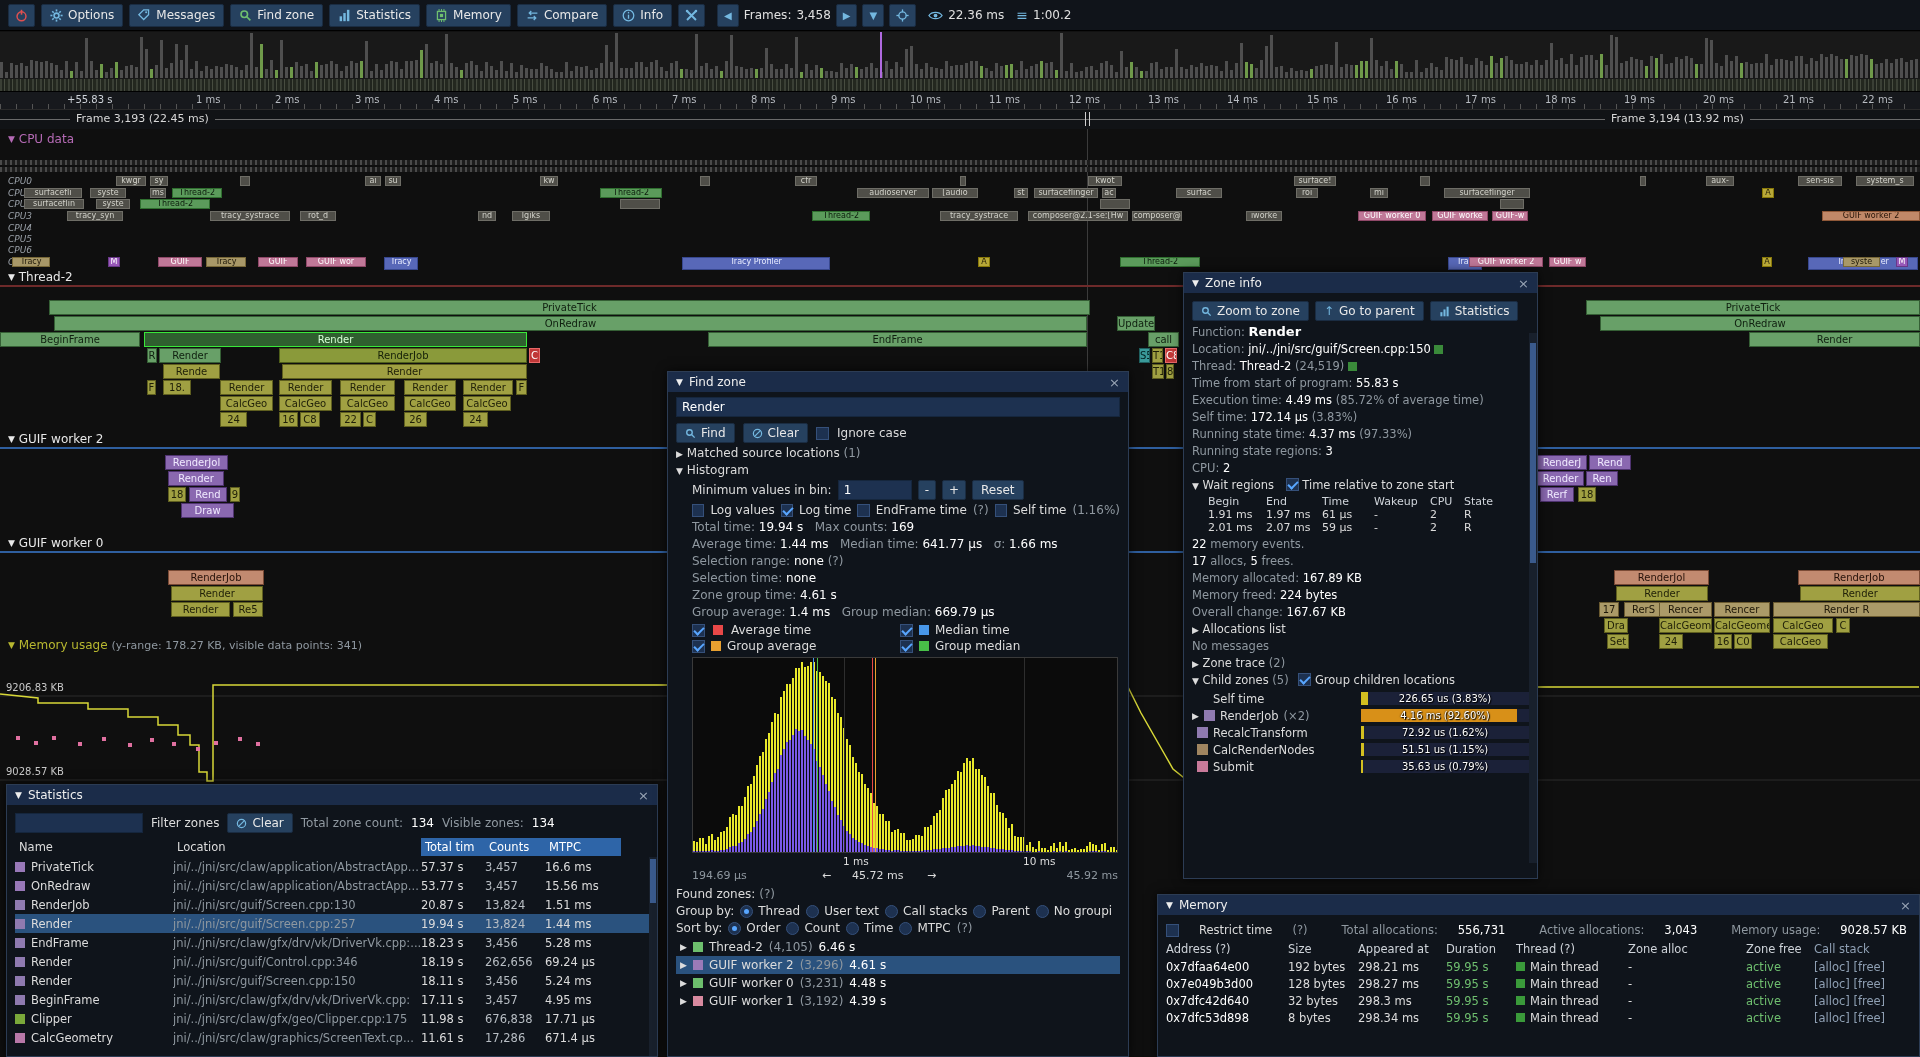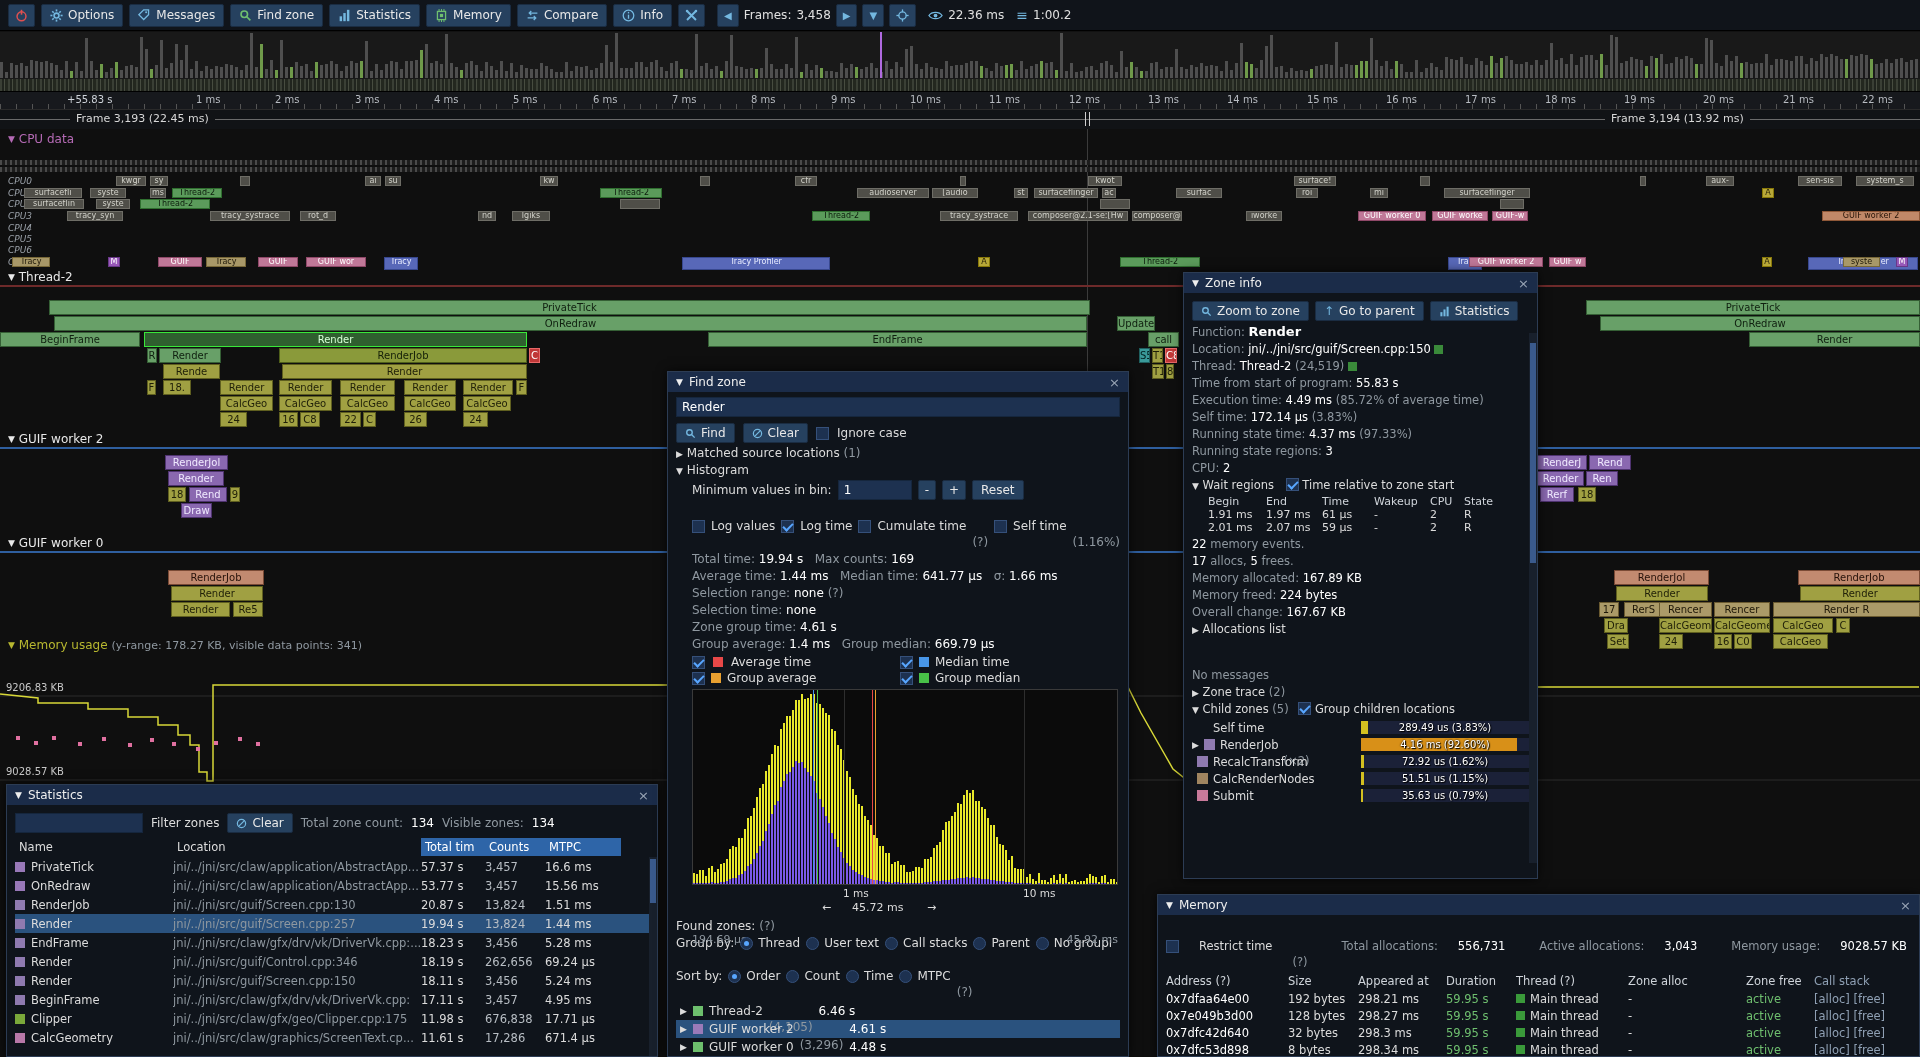--- a/index.html
+++ b/index.html
@@ -72,21 +72,21 @@
   .vsep { position:absolute; width:1px; background:rgba(220,220,220,0.22); }
 
   
   .win { position:absolute; background:#0f141b; border:1px solid #2c3c54; box-shadow:0 0 10px rgba(0,0,0,0.7); overflow:hidden; }
   .win-title { height:20px; background:#1b2c49; display:flex; align-items:center; padding:0 8px; gap:6px; font-size:12px; color:#eee; }
   .win-close { margin-left:auto; color:#9aa6b6; cursor:pointer; font-size:13px; }
   .win-body { padding:5px 8px; position:relative; }
   .line { margin:3px 0; white-space:nowrap; }
   .lbl { color:#8f98a0; }
   .val { color:#fff; }
-  .muted { color:#8f98a0;margin-top:32px; }
+  .muted { color:#8f98a0; }
   .grn { color:#6fbf6f; }
   .btn { display:inline-flex; align-items:center; gap:5px; background:#26415f; border:1px solid #1a2c42; border-radius:2px; padding:2px 8px; color:#e8e8e8; font-size:12px; cursor:pointer; }
   .btn svg { width:11px; height:11px; color:#74b8e0; }
   .input { background:#1d3150; border:1px solid #15263d; color:#fff; font-size:12px; padding:2px 5px; font-family:"DejaVu Sans",sans-serif; }
   .cb { position:relative; display:inline-block; width:13px; height:13px; background:#1d3150; border:1px solid #35507a; vertical-align:-2px; cursor:pointer; }
   .cb.on::after { content:""; position:absolute; left:3px; top:0px; width:4px; height:8px; border:solid #58a6ff; border-width:0 2px 2px 0; transform:rotate(45deg); }
   .radio { position:relative; display:inline-block; width:13px; height:13px; background:#1d3150; border:1px solid #35507a; border-radius:50%; vertical-align:-2px; cursor:pointer; }
   .radio.on::after { content:""; position:absolute; inset:3px; background:#58a6ff; border-radius:50%; }
   .sq { display:inline-block; width:10px; height:10px; vertical-align:-1px; }
   .exp { color:#dcdcdc; font-size:9px; cursor:pointer; }
@@ -786,21 +786,21 @@
         <span class="z p" style="left: 1537px; width: 50px; top: 326px;"><i style="font-style:normal">RenderJ</i></span>
         <span class="z p" style="left: 1589px; width: 42px; top: 326px;"><i style="font-style:normal">Rend</i></span>
         <span class="z p" style="left: 168px; width: 56px; top: 342px;"><i style="font-style:normal">Render</i></span>
         <span class="z p" style="left: 1537px; width: 47px; top: 342px;"><i style="font-style:normal">Render</i></span>
         <span class="z p" style="left: 1586px; width: 32px; top: 342px;"><i style="font-style:normal">Ren</i></span>
         <span class="z y" style="left: 168px; width: 18px; top: 358px;"><i style="font-style:normal">18</i></span>
         <span class="z p" style="left: 189px; width: 38px; top: 358px;"><i style="font-style:normal">Rend</i></span>
         <span class="z y" style="left: 230px; width: 10px; top: 358px;"><i style="font-style:normal">9</i></span>
         <span class="z p" style="left: 1540px; width: 34px; top: 358px;"><i style="font-style:normal">Rerf</i></span>
         <span class="z y" style="left: 1578px; width: 18px; top: 358px;"><i style="font-style:normal">18</i></span>
-        <span class="z p" style="left: 181px; width: 31px; top: 374px;"><i style="font-style:normal">Draw</i></span>
+        <span class="z p" style="left: 181px; width: 53px; top: 374px;"><i style="font-style:normal">Draw</i></span>
         <span class="z s" style="left: 168px; width: 96px; top: 441px;"><i style="font-style:normal">RenderJob</i></span>
         <span class="z s" style="left: 1614px; width: 95px; top: 441px;"><i style="font-style:normal">RenderJol</i></span>
         <span class="z s" style="left: 1798px; width: 122px; top: 441px;"><i style="font-style:normal">RenderJob</i></span>
         <span class="z y" style="left: 171px; width: 92px; top: 457px;"><i style="font-style:normal">Render</i></span>
         <span class="z y" style="left: 1616px; width: 92px; top: 457px;"><i style="font-style:normal">Render</i></span>
         <span class="z y" style="left: 1800px; width: 120px; top: 457px;"><i style="font-style:normal">Render</i></span>
         <span class="z y" style="left: 171px; width: 59px; top: 473px;"><i style="font-style:normal">Render</i></span>
         <span class="z y" style="left: 233px; width: 30px; top: 473px;"><i style="font-style:normal">Re5</i></span>
         <span class="z t" style="left: 1599px; width: 20px; top: 473px;"><i style="font-style:normal">17</i></span>
         <span class="z t" style="left: 1624px; width: 39px; top: 473px;"><i style="font-style:normal">RerS</i></span>
@@ -1005,21 +1005,21 @@
         <span class="btn" style="padding:2px 6px">-</span>
         <span class="btn" style="padding:2px 6px">+</span>
         <span class="btn">Reset</span>
       </div>
       <div class="optrow" style="padding-left:16px">
         <span class="cb"></span>
           <span>Log values</span>
         <span class="cb on"></span>
           <span>Log time</span>
         <span class="cb"></span>
-          <span>Cumulate time</span>
+          <span>EndFrame time</span>
         <span class="muted">(?)</span>
         <span class="cb"></span>
           <span>Self time</span>
         <span class="muted">(1.16%)</span>
       </div>
       <div class="line" style="padding-left:16px">
         <span class="lbl">Total time:</span> <span class="val">19.94 s</span>&nbsp;&nbsp;
         <span class="lbl">Max counts:</span> <span class="val">169</span>
       </div>
       <div class="line" style="padding-left:16px">
@@ -1697,21 +1697,21 @@
       </div>
       <div>
 
           <div class="child-row">
             <span class="exp"></span>
             <span class="csq"></span>
             <span>Self time</span>
             <span class="muted"></span>
             <span class="cbar dark">
               <span class="fill" style="width: 4%;"></span>
-              <span class="btxt">289.49 us (3.83%)</span>
+              <span class="btxt">226.65 us (3.83%)</span>
             </span>
           </div>
 
           <div class="child-row">
             <span class="exp">▶</span>
             <span class="csq" style="background: rgb(143, 122, 176);"></span>
             <span>RenderJob</span>
             <span class="muted">(×2)</span>
             <span class="cbar orange">
               <span class="fill" style="width: 93%;"></span>

